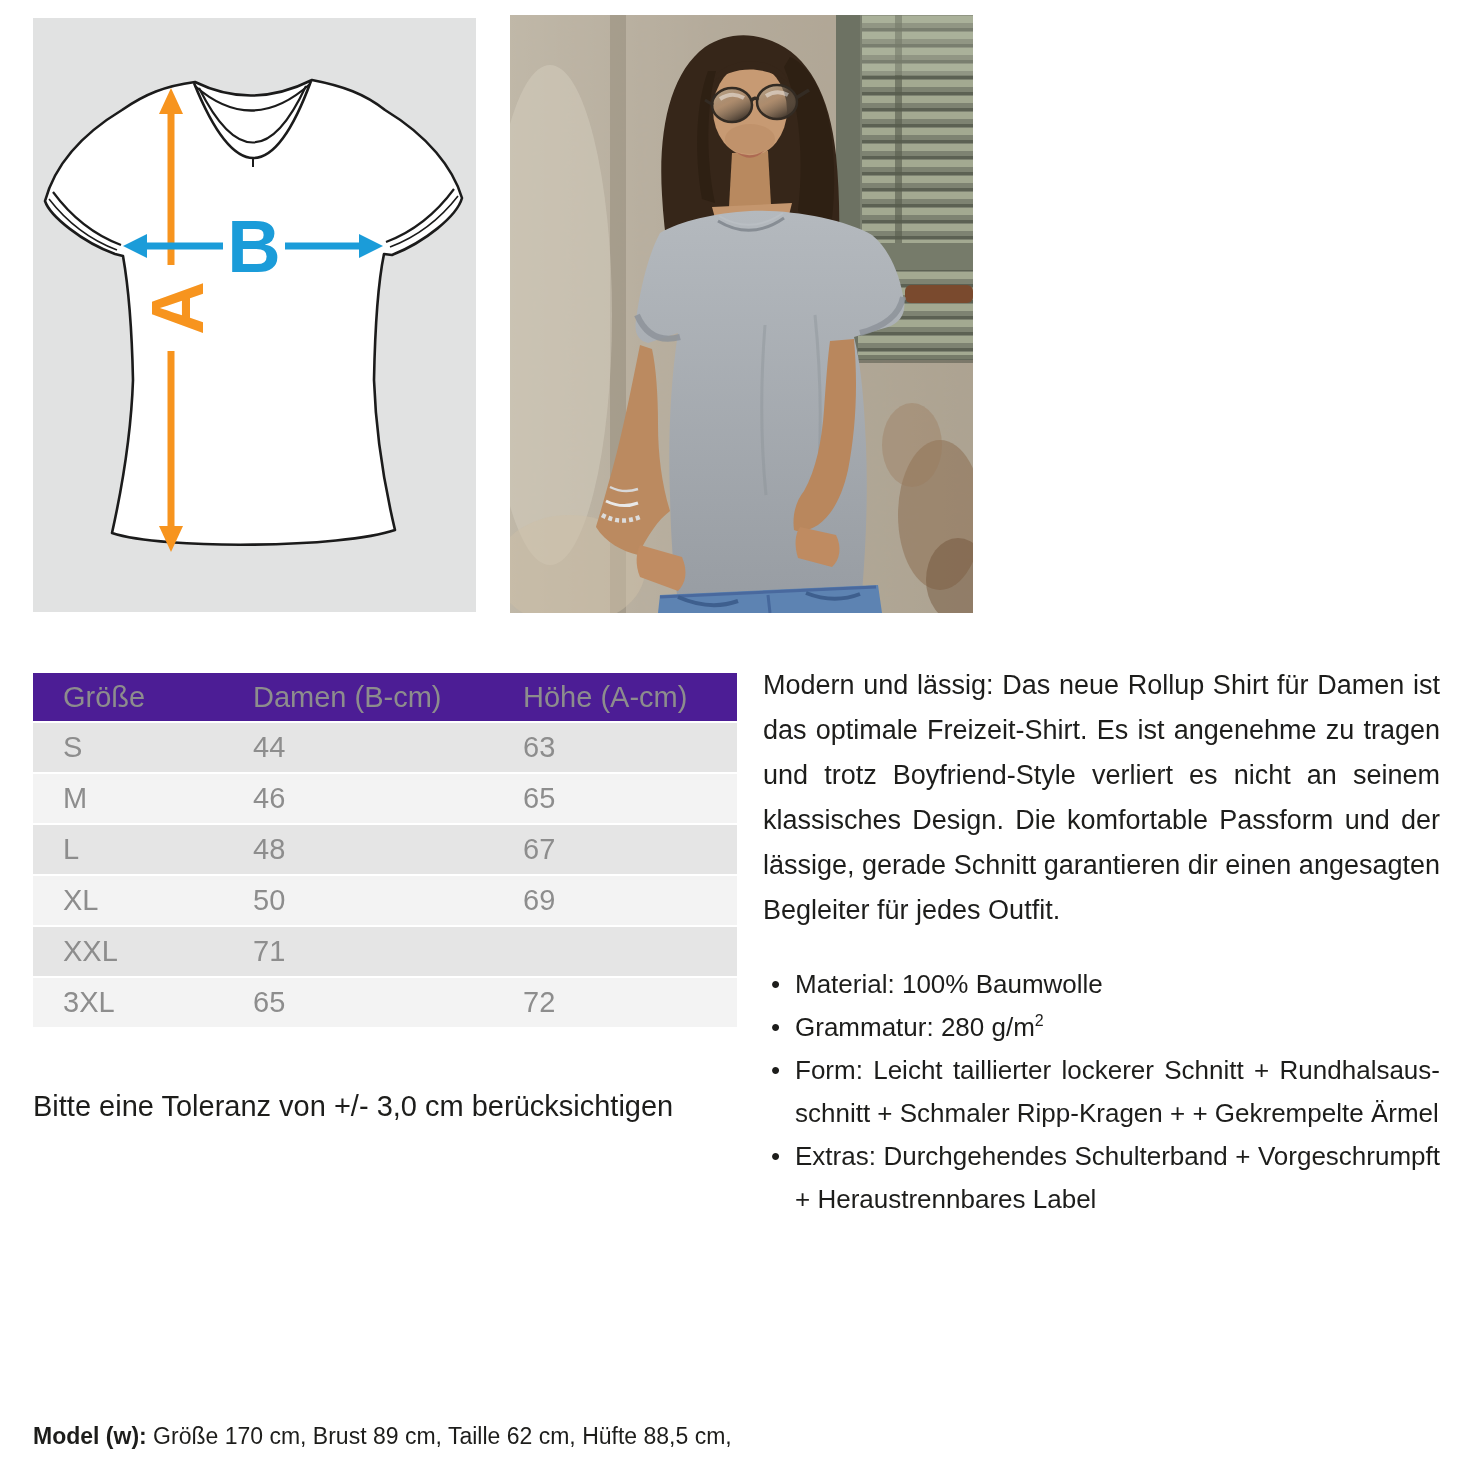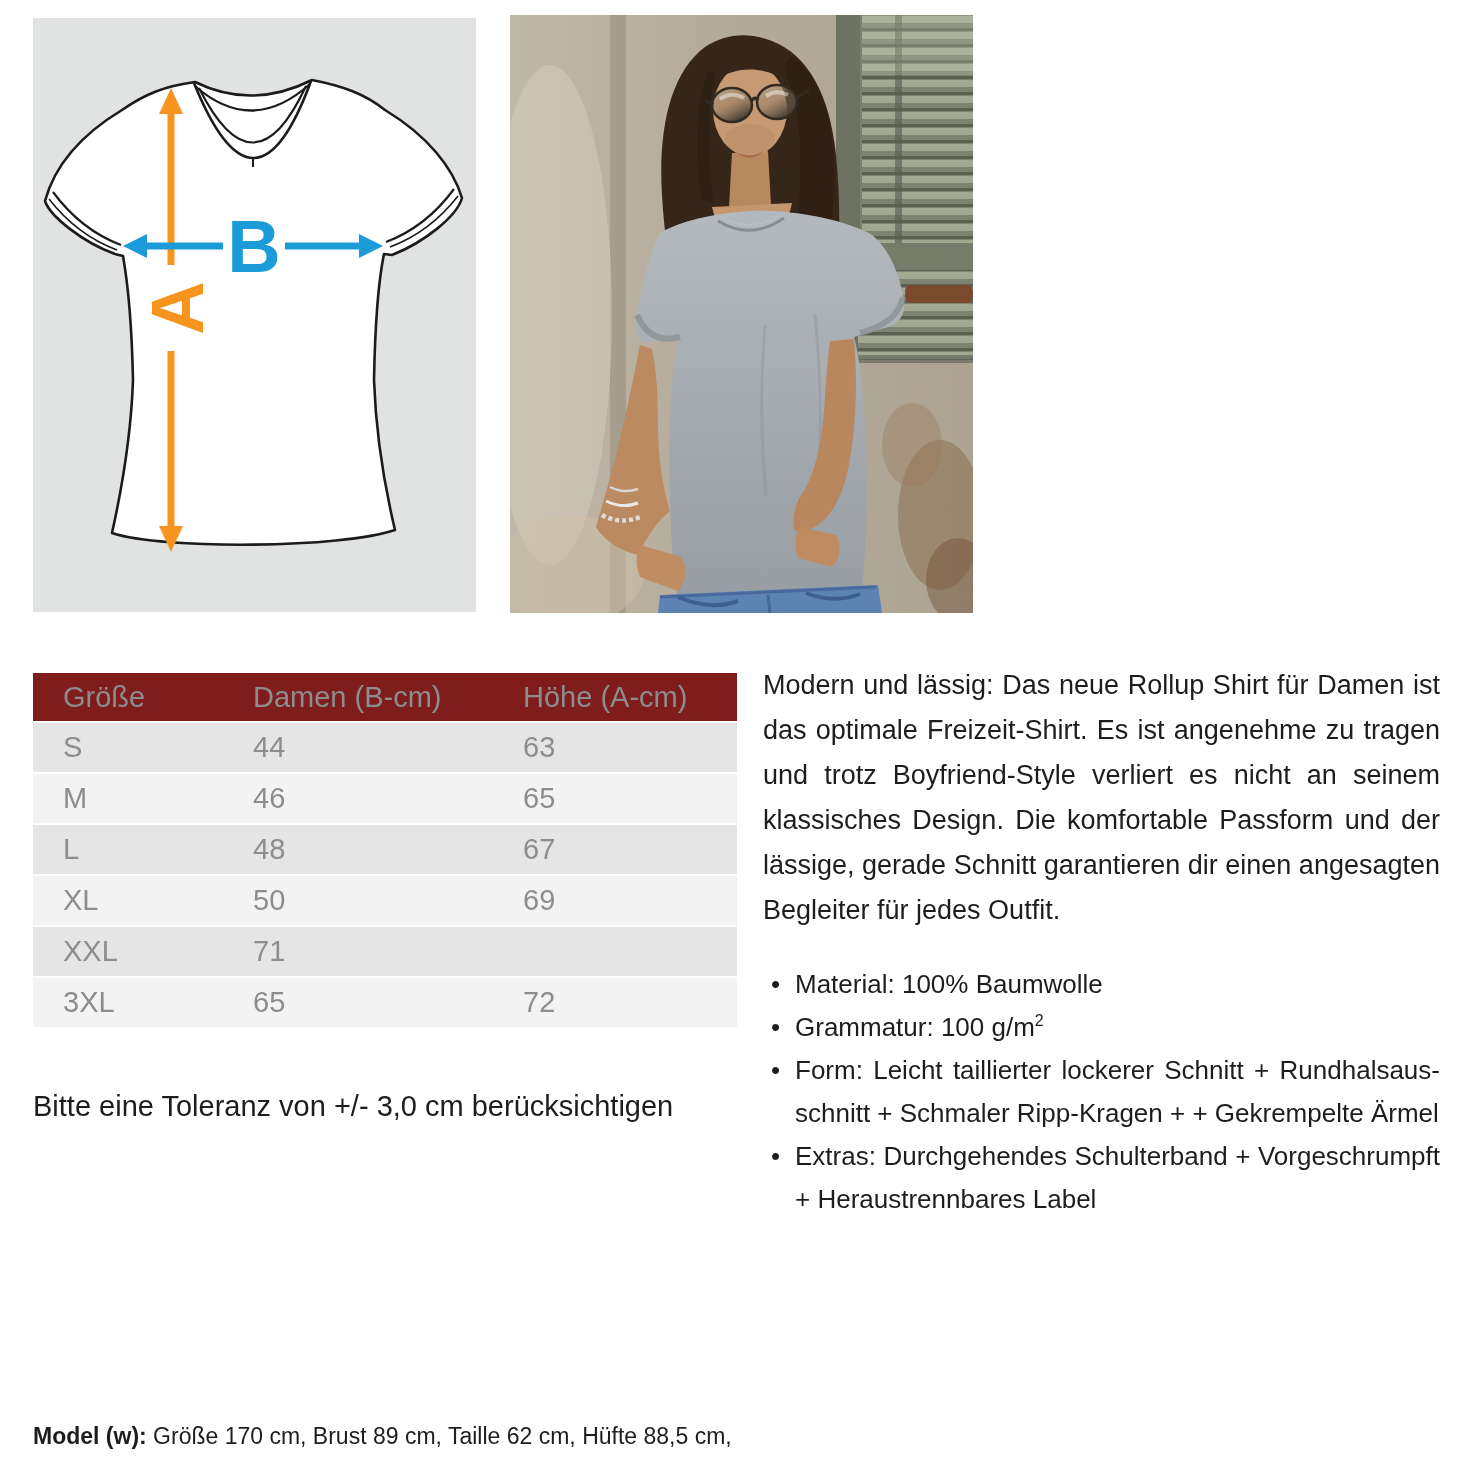--- a/index.html
+++ b/index.html
@@ -11,21 +11,21 @@
   .diagram-box{left:33px;top:18px;width:443px;height:594px;background:#e1e2e2;}
   .diagram-box svg{display:block;}
 
   
   .photo-box{left:510px;top:15px;width:463px;height:598px;}
   .photo-box svg{display:block;}
 
   
   .size-table{left:33px;top:673px;width:704px;font-size:29px;color:#8d8d8d;}
   .t-row{display:flex;align-items:center;height:49px;margin-bottom:2px;background:#f3f3f3;}
-  .t-row.t-head{height:48px;background:#7f1d1d;}
+  .t-row.t-head{height:48px;background:#4c1d95;}
   .t-row.shade{background:#e5e5e5;}
   .t-row .c1{width:220px;padding-left:30px;box-sizing:border-box;}
   .t-row .c2{width:270px;}
   .t-row .c3{flex:1;}
 
   
   .tolerance{left:33px;top:1090px;width:700px;font-size:29px;color:#1d1d1b;}
 
   
   .desc{left:763px;top:663px;width:677px;font-size:27px;line-height:45px;color:#1d1d1b;}
@@ -246,21 +246,21 @@
       <div class="c3">72</div>
     </div>
   </div>
 
   <div class="abs tolerance">Bitte eine Toleranz von +/- 3,0 cm berücksichtigen</div>
 
   <div class="abs desc">
     <p>Modern und lässig: Das neue Rollup Shirt für Damen ist das optimale Freizeit-Shirt. Es ist angenehme zu tragen und trotz Boyfriend-Style verliert es nicht an seinem klassisches Design. Die komfortable Passform und der lässige,  gerade Schnitt garantieren dir einen angesagten Begleiter für jedes Outfit.</p>
     <ul>
       <li><span>Material: 100% Baumwolle</span></li>
-      <li><span>Grammatur: 100 g/m</span><sup>2</sup></li>
+      <li><span>Grammatur: 280 g/m</span><sup>2</sup></li>
       <li><span>Form: Leicht taillierter lockerer Schnitt + Rundhalsaus-schnitt + Schmaler Ripp-Kragen + + Gekrempelte Ärmel</span></li>
       <li><span>Extras: Durchgehendes Schulterband + Vorgeschrumpft + Heraustrennbares Label</span></li>
     </ul>
   </div>
 
   <div class="abs model-info">
     <b>Model (w):</b><span> Größe 170 cm, Brust 89 cm, Taille 62 cm, Hüfte 88,5 cm, (trägt M)</span>
   </div>
 
 </div>

